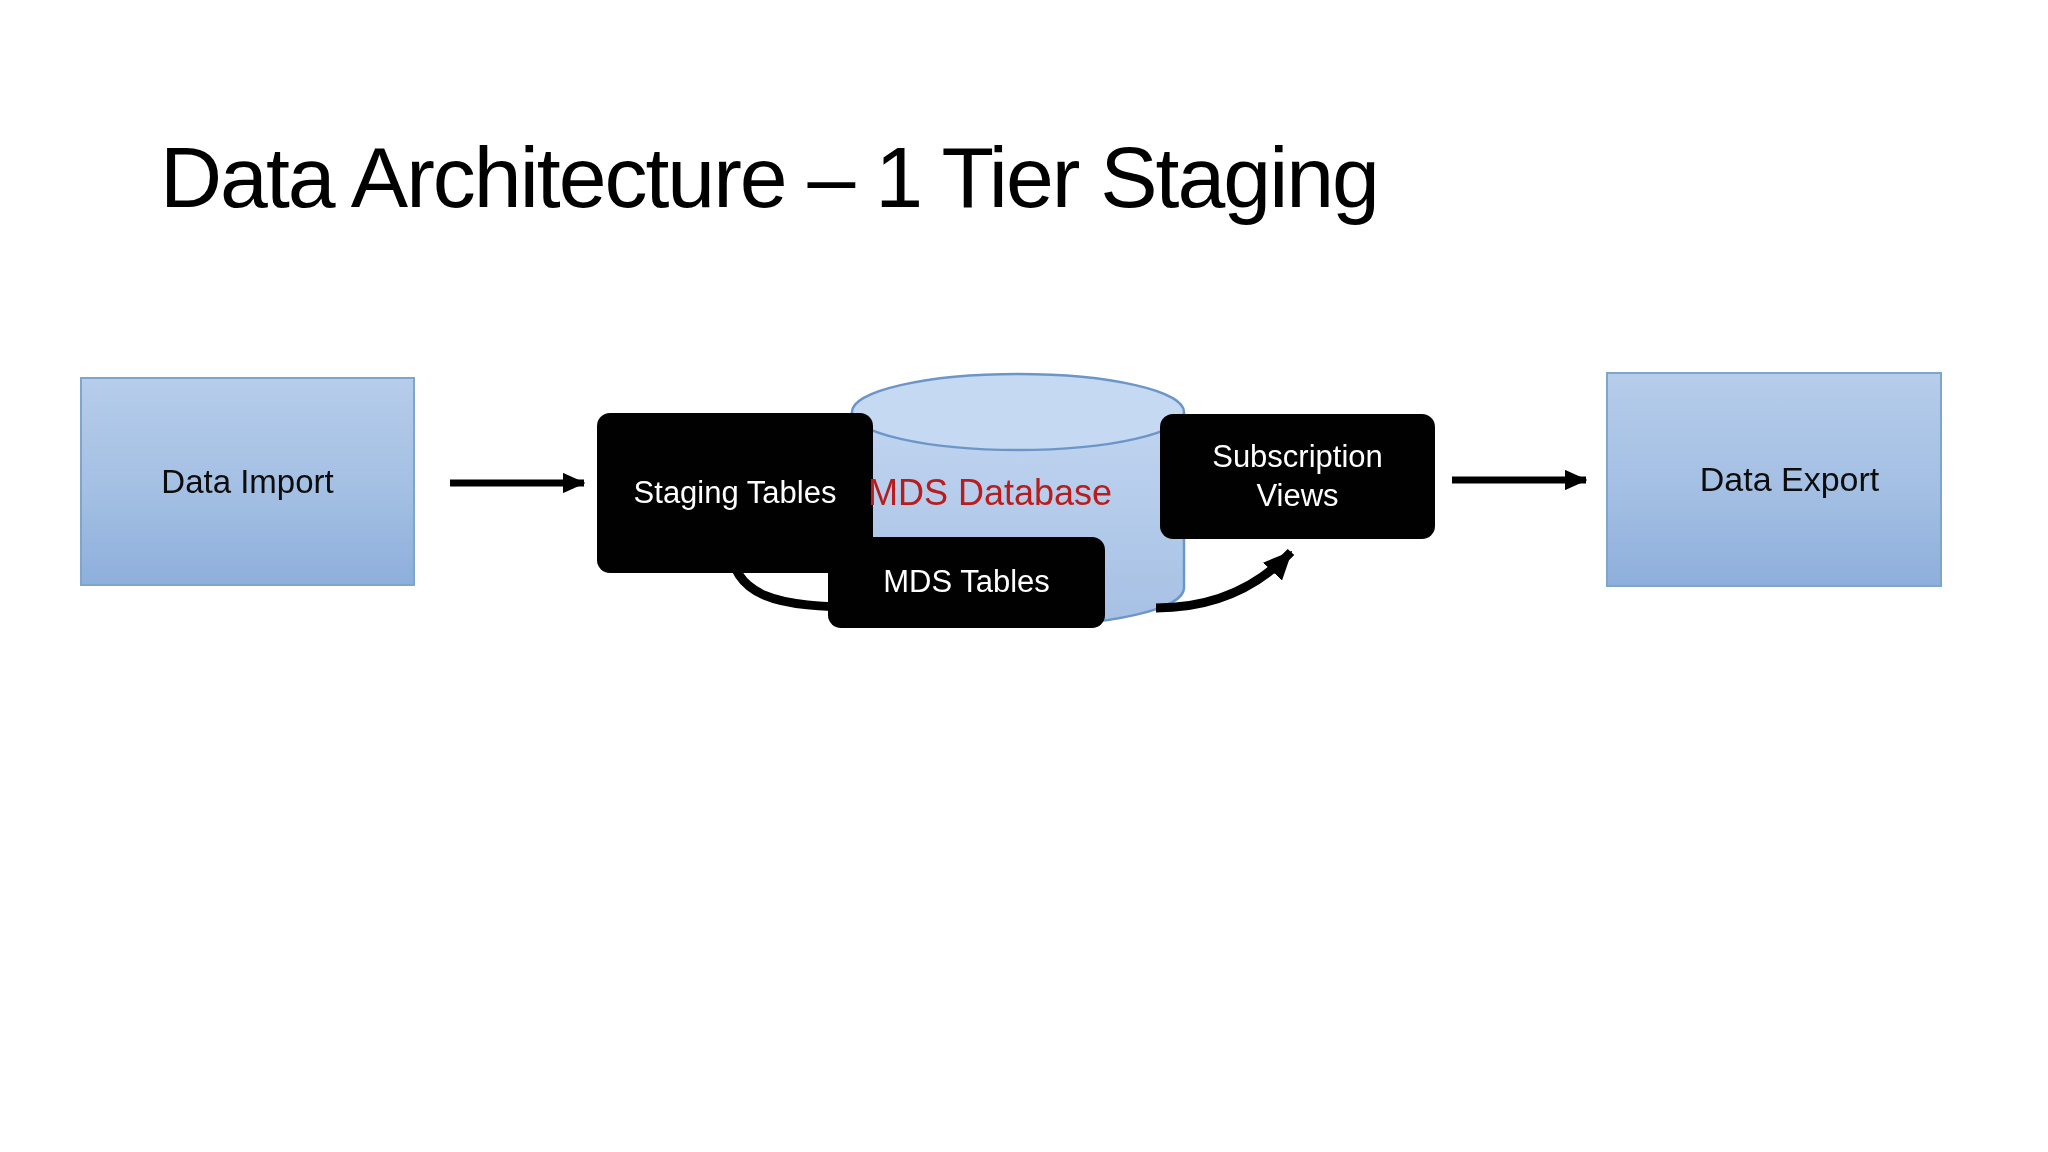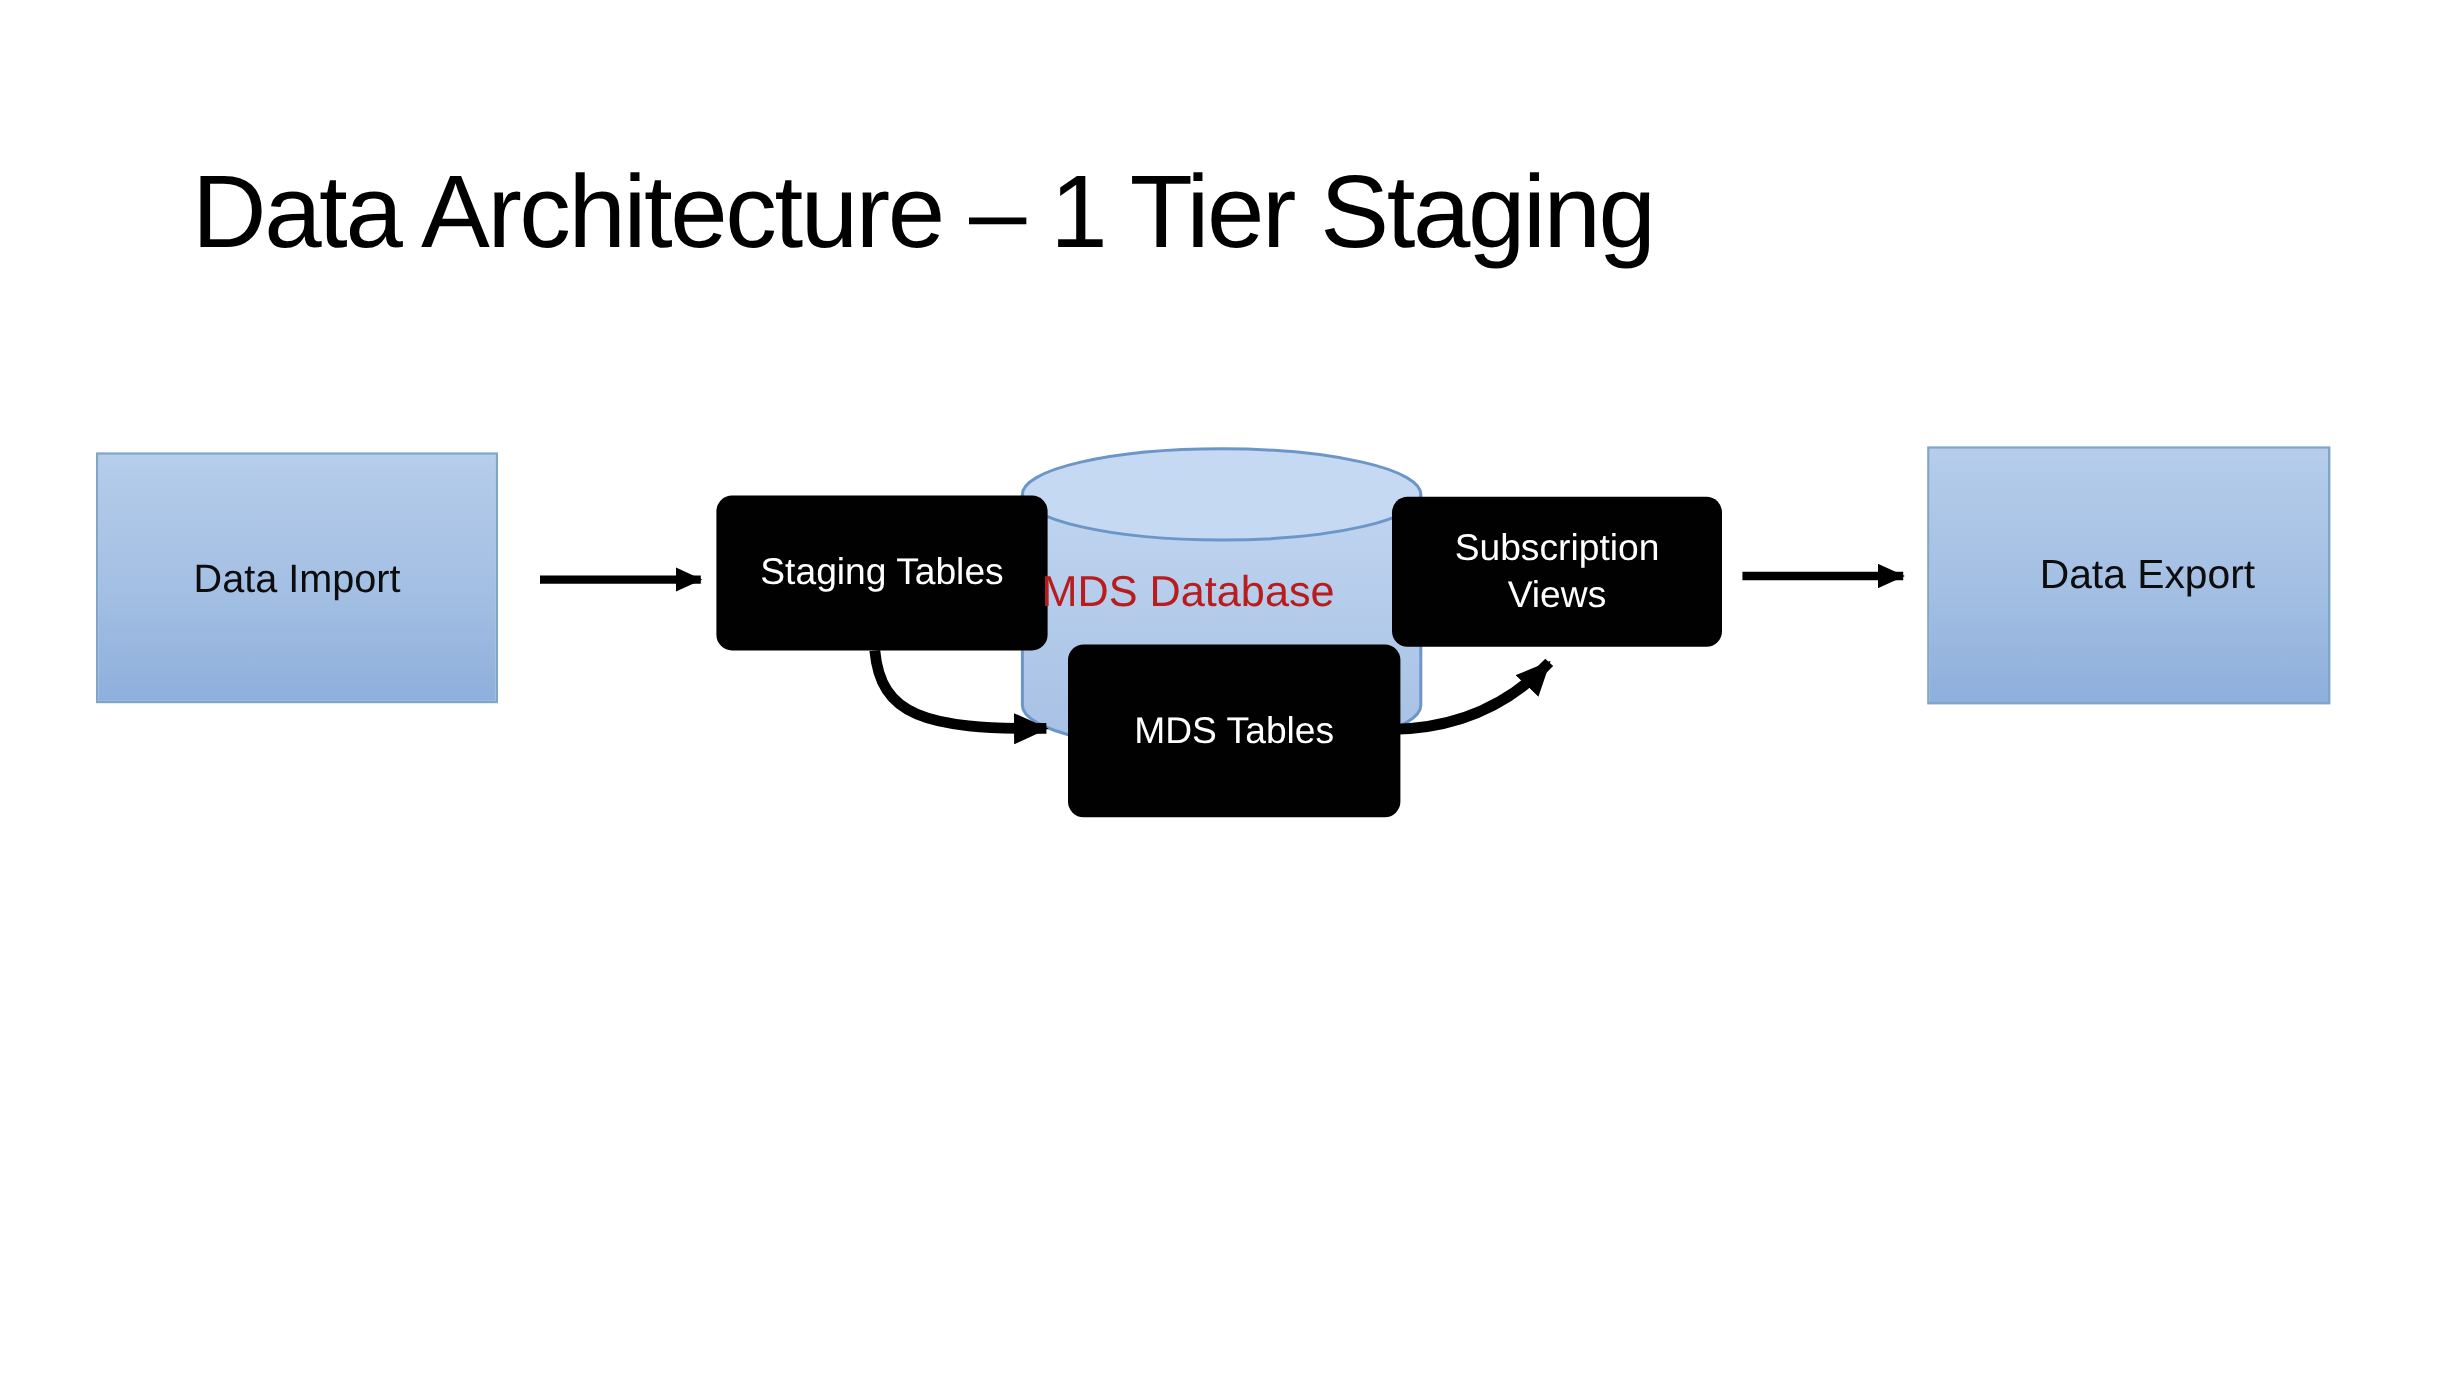--- a/index.html
+++ b/index.html
@@ -41,22 +41,22 @@
     line-height:1.25;
     padding:0 18px;
   }
   .cyl-label{
     position:absolute;
     display:flex;align-items:center;justify-content:flex-start;
     color:#b91c1c;
     font-size:36px;
   }
   #data-import  {left:80px;  top:361px; width:335px; height:209px;}
-  #staging-tables{left:597px; top:397px; width:276px; height:129px;}
-  #mds-tables   {left:890px; top:521px; width:277px; height:144px;}
+  #staging-tables{left:597px; top:397px; width:276px; height:160px;}
+  #mds-tables   {left:828px; top:521px; width:277px; height:91px;}
   #subscription-views{left:1160px; top:398px; width:275px; height:125px;}
   #data-export  {left:1606px; top:356px; width:336px; height:215px; font-size:34px;padding-left:31px;}
   #mds-database-label{left:868px; top:455px; width:300px; height:44px;}
 </style>
 </head>
 <body>
 
 <div id="slide">
 
   <div class="slide-title">Data Architecture – 1 Tier Staging</div>

